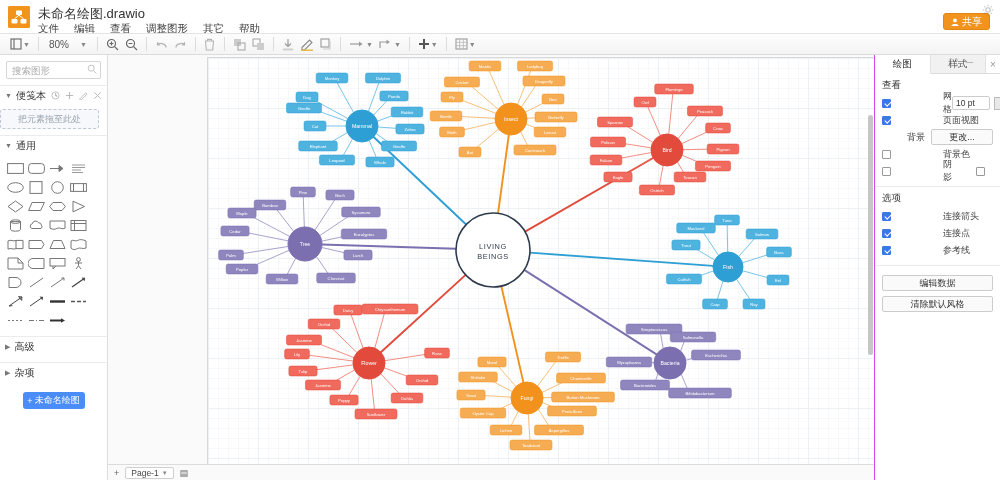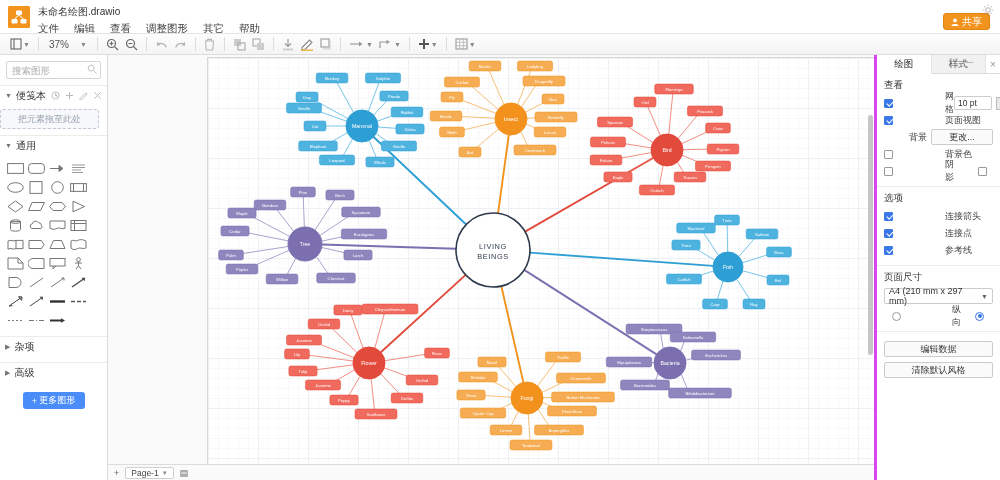--- a/index.html
+++ b/index.html
@@ -9,21 +9,21 @@
     font-size: 11px;
     color:#333;
     background:#fff;
   }
   #app { position:relative; width:1000px; height:480px; }
 
   
   .titlebar { position:absolute; left:0; top:0; width:1000px; height:33px; background:#fff; }
   .app-logo { position:absolute; left:8px; top:6px; width:22px; height:22px; background:#f2931e; border-radius:2px; }
   .app-logo svg { display:block; }
-  .doc-title { position:absolute; left:38px; top:5px; font-size:10px; color:#333; }
+  .doc-title { position:absolute; left:38px; top:5px; font-size:13px; color:#333; }
   .menubar { position:absolute; left:36px; top:21px; display:flex; gap:11px; }
   .menu-item { font-size:10.5px; color:#444; padding:1px 2px; cursor:default; }
   .share-btn {
     position:absolute; right:10px; top:13px; height:17px;
     background:#f2931e; color:#fff; border-radius:3px;
     font-size:10px; display:flex; align-items:center; gap:3px;
     padding:0 7px; border:1px solid #e08612; cursor:pointer;
   }
   .gear-top { position:absolute; right:6px; top:4px; width:12px; height:12px; opacity:.45; }
 
@@ -94,21 +94,21 @@
     background:#c6c6c6; border-radius:3px;
   }
   .scroll-v {
     position:absolute; right:1px; top:60px; width:5px; height:240px;
     background:#c6c6c6; border-radius:3px;
   }
 
   
   .rightpanel {
     position:absolute; right:0; top:55px; width:126px; height:425px;
-    background:#fff; border-left:3px solid #d946ef; font-size:9.5px; color:#333;
+    background:#fff; border-left:1px solid #d946ef; font-size:9.5px; color:#333;
   }
   .rtabs { display:flex; height:19px; border-bottom:1px solid #dcdcdc; }
   .rtab { flex:1; display:flex; align-items:center; justify-content:center;
           font-size:9.5px; background:#f1f1f1; border-right:1px solid #e2e2e2; cursor:pointer; color:#555; }
   .rtab.active { background:#fff; color:#222; border-bottom:1px solid #fff; margin-bottom:-1px; }
   .rtab-close { width:14px; display:flex; align-items:center; justify-content:center;
                 font-size:10px; color:#999; cursor:pointer; }
   .rsec { padding:5px 7px; border-bottom:1px solid #ececec; }
   .rsec-title { font-size:9.5px; color:#333; margin-bottom:4px; }
   .row { display:flex; align-items:center; margin-bottom:3px; height:14px; }
@@ -196,21 +196,21 @@
 
   <div class="toolbar">
     <div class="tb">
       <svg width="12" height="12" viewBox="0 0 12 12">
         <rect x="1" y="1" width="10" height="10" fill="none" stroke="#666" stroke-width="1.1"></rect>
         <path d="M4 1v10" stroke="#666" stroke-width="1.1"></path>
       </svg>
       <span class="tb-caret">▼</span>
     </div>
     <div class="tb-sep"></div>
-    <div class="tb tb-zoom">37%</div>
+    <div class="tb tb-zoom">80%</div>
     <div class="tb">
         <span class="tb-caret">▼</span>
       </div>
     <div class="tb-sep"></div>
     <div class="tb">
       <svg width="13" height="13" viewBox="0 0 13 13">
         <circle cx="5.5" cy="5.5" r="4" fill="none" stroke="#666" stroke-width="1.2"></circle>
         <path d="M8.6 8.6L12 12M3.6 5.5h3.8M5.5 3.6v3.8" stroke="#666" stroke-width="1.2"></path>
       </svg>
     </div>
@@ -529,31 +529,31 @@
       <div class="shp">
           <svg width="17" height="13">
             <path d="M1 6.5h11" stroke="#333" stroke-width="2"></path>
             <path d="M12 4.2L16 6.5 12 8.8z" fill="#333"></path>
           </svg>
         </div>
     </div>
 
     <div class="sec-head">
       <span class="tw">▶</span>
-      <span>杂项</span>
+      <span>高级</span>
     </div>
 
     <div class="sec-head">
       <span class="tw">▶</span>
-      <span>高级</span>
+      <span>杂项</span>
     </div>
 
     <div class="more-btn">
       <span>+</span>
-      <span>更多图形</span>
+      <span>未命名绘图</span>
     </div>
   </div>
 
   <div class="canvas-area">
     <div class="page"></div>
     <svg class="mindmap" id="mindmap-svg" viewBox="108 55 766 425" preserveAspectRatio="none">
         <line x1="466.1289729534109" y1="224.5648293604805" x2="373.61990358771425" y2="136.9989927089814" stroke="#2e9fd4" stroke-width="1.9" stroke-linecap="round"></line>
         <line x1="498.03664580571854" y1="213.34441108060412" x2="508.8219910029325" y2="134.8510654786577" stroke="#f2921d" stroke-width="1.9" stroke-linecap="round"></line>
         <line x1="525.0795159274456" y1="231.56349659342203" x2="653.1277768962398" y2="157.97254201365533" stroke="#e24a3b" stroke-width="1.9" stroke-linecap="round"></line>
         <line x1="529.9035652898478" y1="252.6696196167124" x2="713.0390951527644" y2="265.91772177700847" stroke="#2e9fd4" stroke-width="1.9" stroke-linecap="round"></line>
@@ -1098,33 +1098,20 @@
       <div class="row">
         <span class="cb on"></span>
         <span class="lbl">连接点</span>
       </div>
       <div class="row">
         <span class="cb on"></span>
         <span class="lbl">参考线</span>
       </div>
     </div>
 
-    <div class="rsec">
-      <div class="rsec-title">页面尺寸</div>
-      <div class="sel">
-        <span>A4 (210 mm x 297 mm)</span>
-        <span class="car">▼</span>
-      </div>
-      <div class="row" style="margin-top:5px;">
-        <span class="radio" style="margin-left:8px;"></span>
-        <span class="lbl">纵向</span>
-        <span class="radio on" style="margin-left:14px;"></span>
-        <span class="lbl">横向</span>
-      </div>
-    </div>
 
     <div class="rsec" style="border-bottom:none;">
       <div class="btn-wide" style="margin-top:4px;">编辑数据</div>
       <div class="btn-wide" style="margin-top:5px;">清除默认风格</div>
     </div>
 
     <div class="maximize">
       <svg width="9" height="9" viewBox="0 0 10 10">
         <path d="M1 3.5V1h2.5M6.5 1H9v2.5M9 6.5V9H6.5M3.5 9H1V6.5" fill="none" stroke="#888" stroke-width="1.1"></path>
       </svg>

